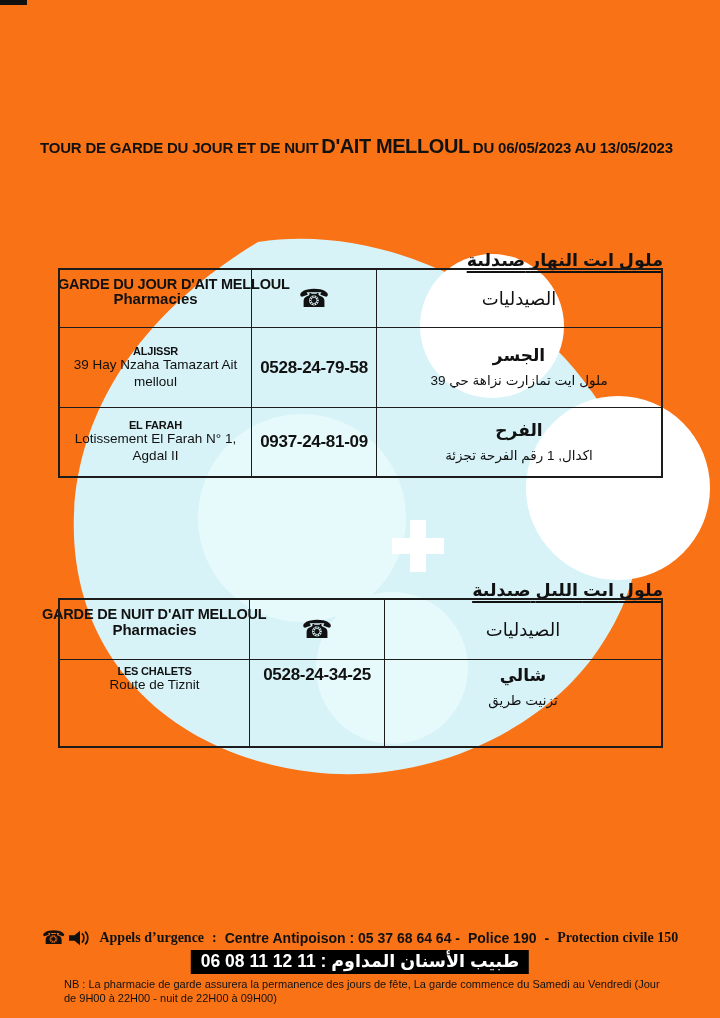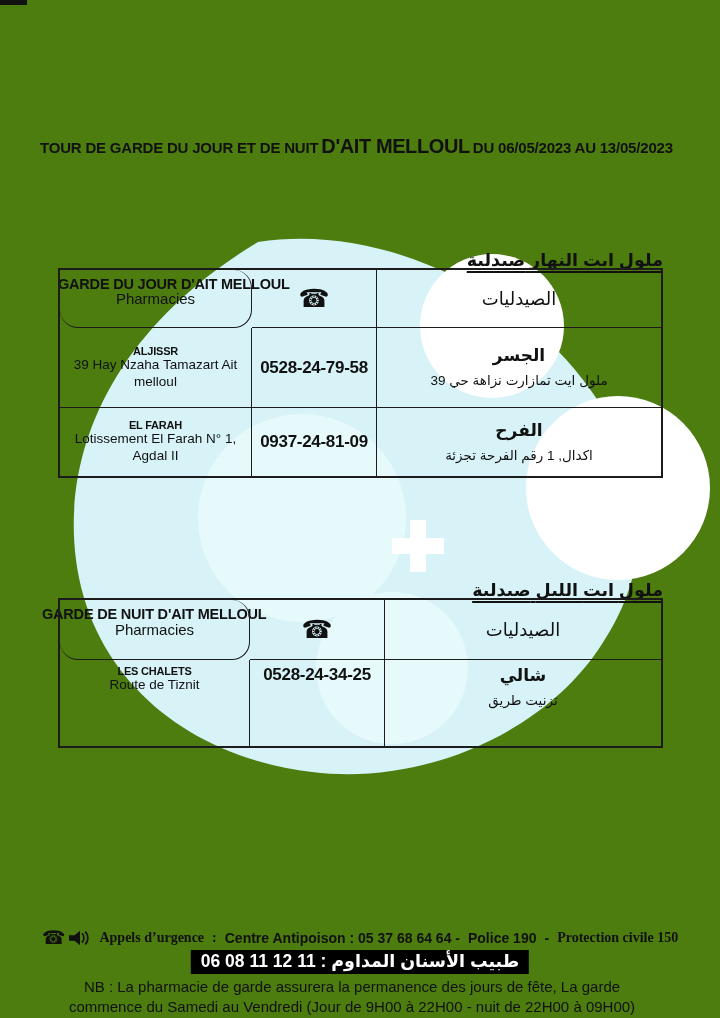--- a/index.html
+++ b/index.html
@@ -1,17 +1,17 @@
 <!DOCTYPE html>
 <html><head>
 <meta charset="utf-8">
 <style>
   html,body{margin:0;padding:0;background:#ffffff;}
   .page{
-    position:relative;width:720px;height:1018px;background:#4d7c0f;overflow:hidden;
+    position:relative;width:720px;height:1018px;background:#f97316;overflow:hidden;
     font-family:"Liberation Sans","DejaVu Sans",sans-serif;color:#111;
   }
   .watermark{position:absolute;left:0;top:0;width:720px;height:1018px;z-index:0;}
   .layer{position:absolute;z-index:1;}
   .corner-mark{left:0;top:0;width:27px;height:5px;background:#111;}
 
   
   .title{left:40px;top:135px;width:660px;white-space:nowrap;display:flex;align-items:baseline;}
   .title .t-reg{font-size:15px;font-weight:700;letter-spacing:-0.2px;}
   .title .t-big{font-size:20px;font-weight:700;letter-spacing:-0.4px;margin:0 3px;}
@@ -30,35 +30,35 @@
   #night-table{left:58px;top:598px;grid-template-columns:190px 135px 276px;grid-template-rows:60px 86px;}
   .cell{display:flex;flex-direction:column;align-items:center;justify-content:center;text-align:center;padding:2px 6px;box-sizing:border-box;}
   .c-r{border-right:1.5px solid #1c1c1c;}
   .c-b{border-bottom:1.5px solid #1c1c1c;}
   .cell-top{justify-content:flex-start;padding-top:5px;}
   .ph-name{font-size:11px;font-weight:700;letter-spacing:-0.2px;}
   .ph-addr{font-size:13.5px;line-height:1.25;}
   .ph-tel{font-size:17px;font-weight:700;letter-spacing:-0.3px;}
   .ar-name{font-size:17px;font-weight:700;}
   .ar-addr{font-size:13.5px;line-height:1.3;margin-top:6px;}
-  .col-head{font-size:15px;font-weight:400;border-radius:18px;}
+  .col-head{font-size:15px;font-weight:700;}
   .col-head-ar{font-size:18px;}
   .phone-glyph{font-size:25px;line-height:1;font-family:"DejaVu Sans",sans-serif;}
 
   
   .urgence{left:0;top:928px;width:720px;display:flex;justify-content:center;align-items:center;gap:8px;white-space:nowrap;}
   .urgence .serif{font-family:"Liberation Serif","DejaVu Serif",serif;}
   .urgence .seg{font-size:14px;font-weight:700;}
   .urgence .phone-small{font-size:19px;line-height:1;font-family:"DejaVu Sans",sans-serif;margin-right:-4px;}
   .dentist-bar{
     top:950px;left:50%;transform:translateX(-50%);
     background:#000;color:#fff;font-size:17.5px;font-weight:700;
     padding:1px 10px 2px 10px;white-space:nowrap;
   }
-  .nb-note{left:52px;top:977px;width:600px;text-align:center;font-size:15px;line-height:1.3;}
+  .nb-note{left:64px;top:977px;width:600px;font-size:11px;line-height:1.3;}
 </style>
 </head>
 <body>
 
 <div class="page">
 
   <svg class="watermark" viewBox="0 0 720 1018" xmlns="http://www.w3.org/2000/svg" aria-hidden="true">
     <path d="M258,242 C388,222 528,298 592,392 C652,478 654,566 602,644 C546,732 424,786 312,772 C192,758 92,682 76,560 C62,452 112,330 258,242 Z" fill="#d7f3f8"></path>
     <circle cx="302" cy="518" r="104" fill="#e6fafc"></circle>
     <circle cx="392" cy="668" r="76" fill="#e6fafc"></circle>

